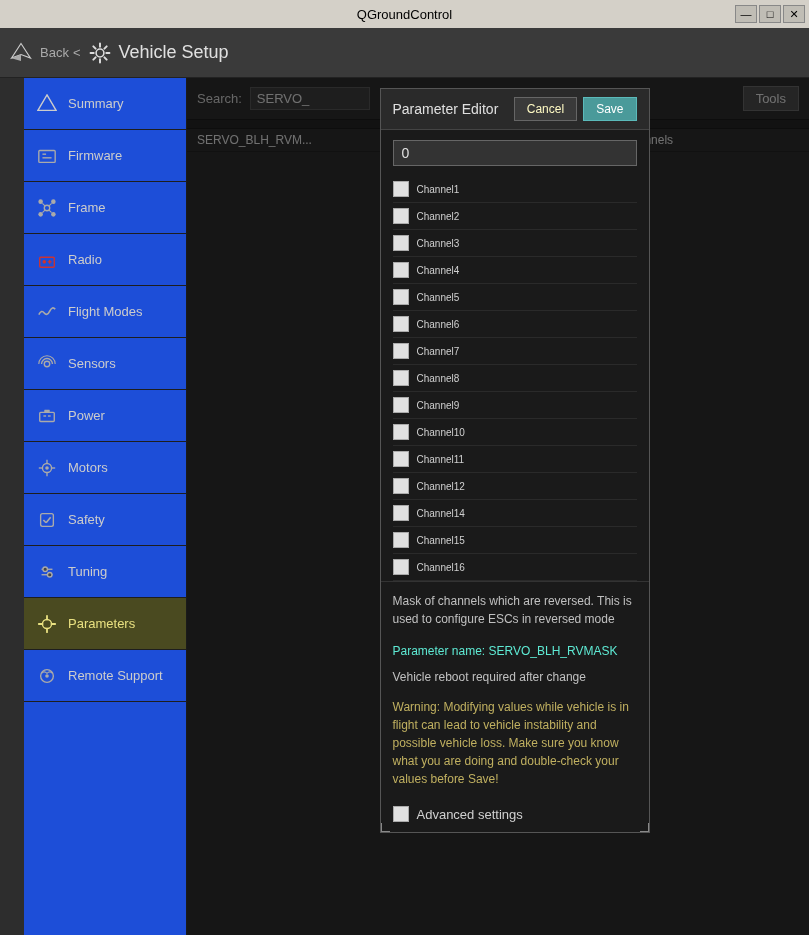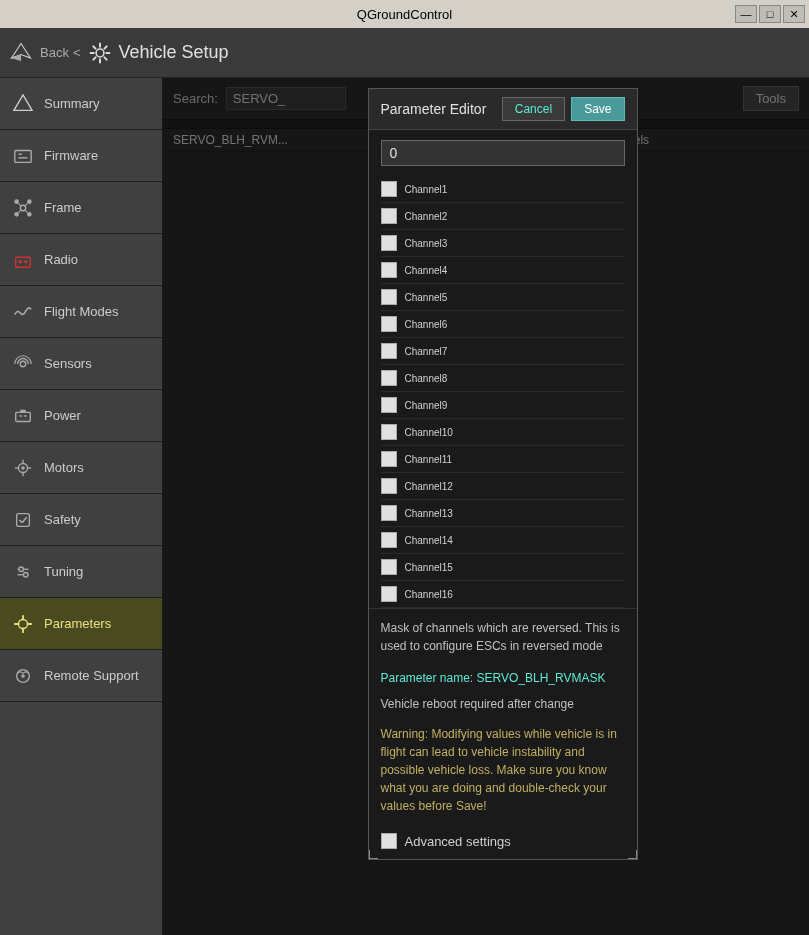--- a/index.html
+++ b/index.html
@@ -78,23 +78,24 @@
 
     
     .main-layout {
       display: flex;
       height: calc(935px - 28px - 50px);
     }
 
     
     .sidebar {
       width: 163px;
-      background: #404040;
+      background: #1d4ed8;
       border-right: 1px solid #1a1a1a;
       flex-shrink: 0;
+      margin-left: 24px;
     }
     .sidebar-item {
       height: 52px;
       display: flex;
       align-items: center;
       padding: 0 12px;
       gap: 10px;
       cursor: pointer;
       border-bottom: 1px solid #1e1e1e;
       color: #ccc;
@@ -212,21 +213,21 @@
       color: #e0e0e0;
       font-weight: 500;
     }
     .param-editor-buttons {
       display: flex;
       gap: 6px;
     }
     .btn-cancel {
       background: #3a3a3a;
       border: 1px solid #666;
-      color: #5eead4;
+      color: #fef9c3;
       padding: 4px 12px;
       cursor: pointer;
       font-size: 12px;
     }
     .btn-save {
       background: #4a9a9a;
       border: 1px solid #5bbaba;
       color: #fff;
       padding: 4px 12px;
       cursor: pointer;
@@ -578,24 +579,20 @@
             <div class="channel-item">
               <div class="checkbox"></div>
               <span class="channel-label">Channel11</span>
             </div>
             <div class="channel-item">
               <div class="checkbox"></div>
               <span class="channel-label">Channel12</span>
             </div>
             <div class="channel-item">
               <div class="checkbox"></div>
-              <span class="channel-label">Channel13</span>
-            </div>
-            <div class="channel-item">
-              <div class="checkbox"></div>
               <span class="channel-label">Channel14</span>
             </div>
             <div class="channel-item">
               <div class="checkbox"></div>
               <span class="channel-label">Channel15</span>
             </div>
             <div class="channel-item">
               <div class="checkbox"></div>
               <span class="channel-label">Channel16</span>
             </div>

